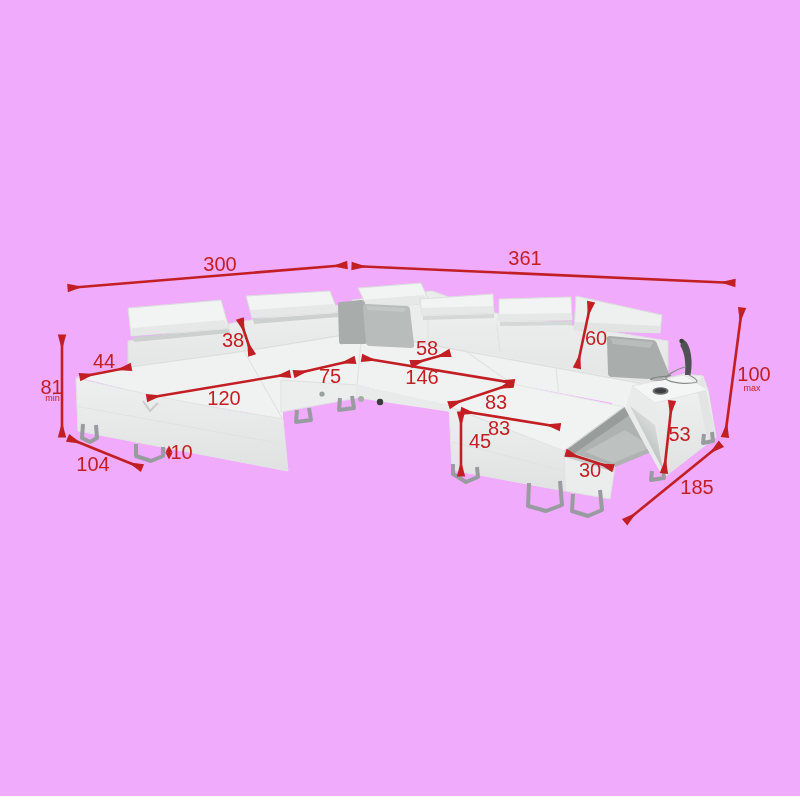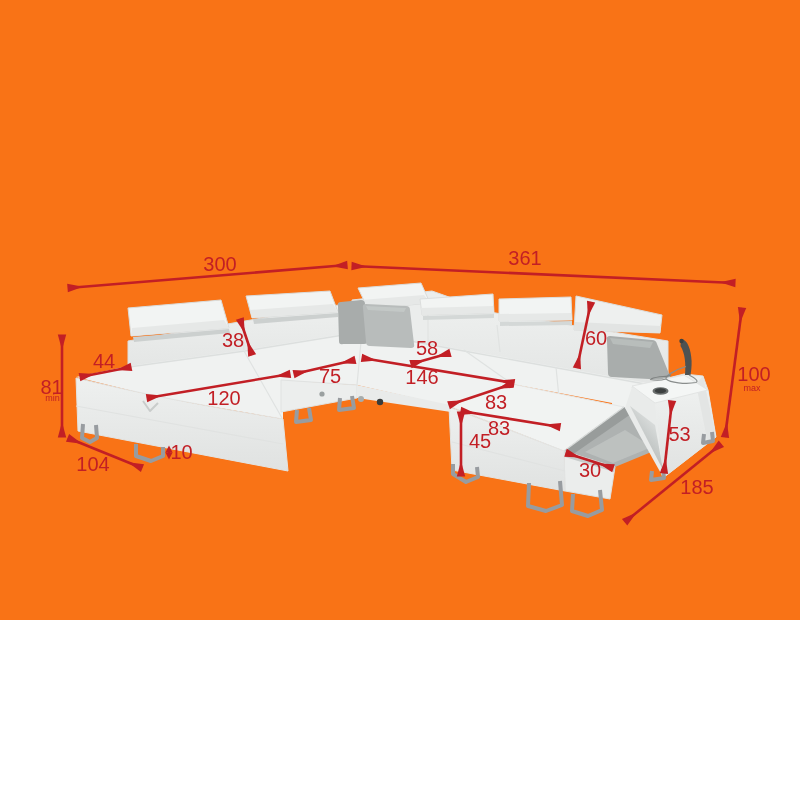--- a/index.html
+++ b/index.html
@@ -1,16 +1,16 @@
 <!DOCTYPE html>
 <html><head>
 <meta charset="utf-8">
 <style>
   html,body{margin:0;padding:0;background:#ffffff;}
-  #stage{width:800px;height:620px;position:relative;background:#f97316;}
+  #stage{width:800px;height:796px;position:relative;background:#f0abfc;}
   svg{position:absolute;left:0;top:0;}
   text{font-family:"Liberation Sans",sans-serif;fill:#c21f25;}
 </style>
 </head>
 <body>
 <div id="stage">
 <svg width="800" height="800" viewBox="0 0 800 800">
 <defs>
   <marker id="ah" markerUnits="userSpaceOnUse" markerWidth="18" markerHeight="12" refX="15.5" refY="5" orient="auto">
     <path d="M0.5,5 L16,0.8 L16,9.2 Z" fill="#c21f25"></path>

